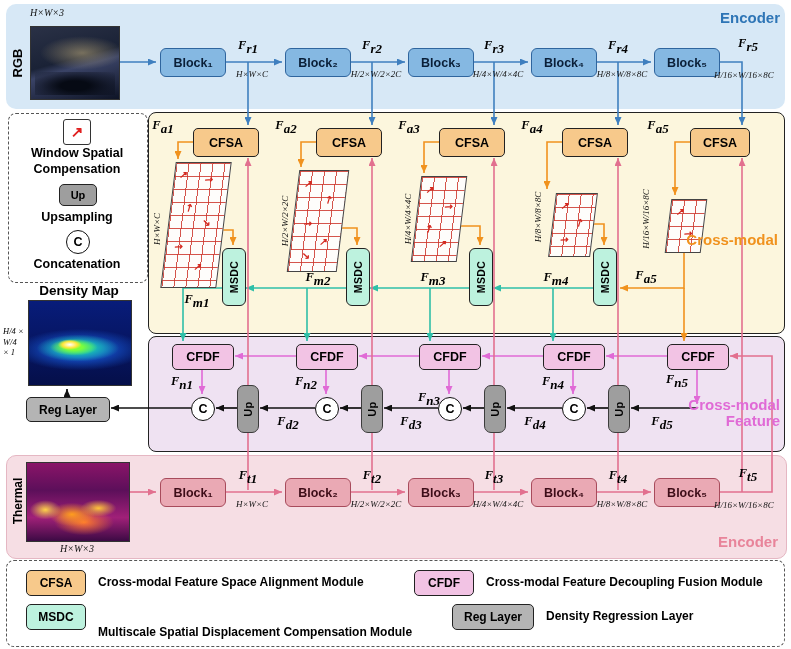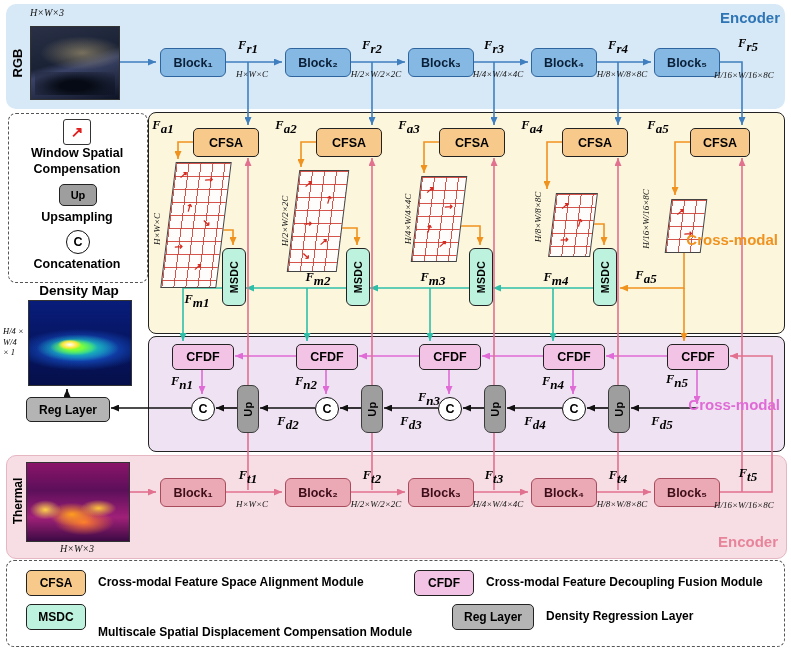--- a/index.html
+++ b/index.html
@@ -287,20 +287,21 @@
 
 <span class="flab ctr" style="left:288px;top:414px"><span>F</span><sub>d2</sub></span>
 <span class="flab ctr" style="left:411px;top:414px"><span>F</span><sub>d3</sub></span>
 <span class="flab ctr" style="left:535px;top:414px"><span>F</span><sub>d4</sub></span>
 <span class="flab ctr" style="left:662px;top:414px"><span>F</span><sub>d5</sub></span>
 
 <div class="modbox regl" style="left:26px;top:397px;width:82px;height:23px">Reg Layer</div>
 
 <div class="sect-title" style="left:610px;top:397px;width:170px;line-height:16px;color:#e06ad6">
   <span>Cross-modal</span>
+    <span>Feature</span>
 </div>
 
 <div class="dtitle" style="left:28px;top:283px;width:102px">Density Map</div>
 <div class="photo densitymap" style="left:28px;top:300px;width:102px;height:84px"></div>
 <div class="ddim" style="left:3px;top:326px;width:25px">H/4 ×
 W/4
 × 1</div>
 
 <div class="vlabel" style="left:-8px;top:494px;width:52px;font-size:12px">Thermal</div>
 <div class="photo thermalphoto" style="left:26px;top:462px;width:102px;height:78px"></div>

